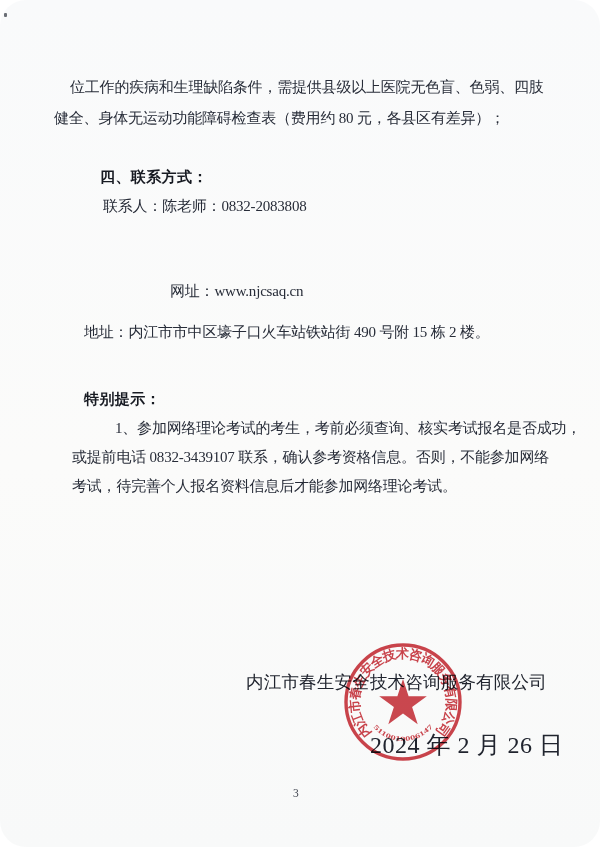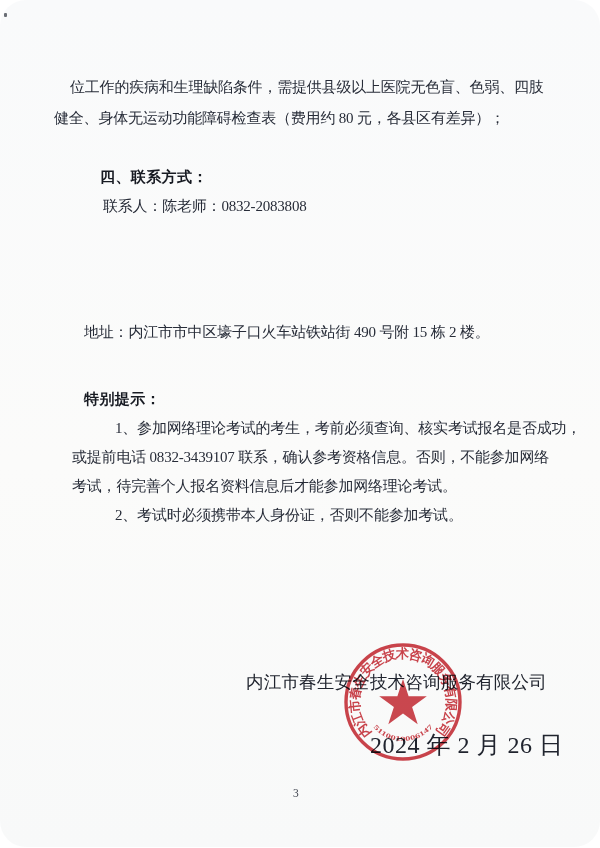--- a/index.html
+++ b/index.html
@@ -41,27 +41,27 @@
 
 <div class="page">
 
   <div class="speck"></div>
 
   <div class="line" style="left:70px;top:78px;">位工作的疾病和生理缺陷条件，需提供县级以上医院无色盲、色弱、四肢</div>
   <div class="line" style="left:54px;top:109px;">健全、身体无运动功能障碍检查表（费用约 80 元，各县区有差异）；</div>
 
   <div class="line heading" style="left:100px;top:168px;">四、联系方式：</div>
   <div class="line" style="left:103px;top:197px;">联系人：陈老师：0832-2083808</div>
+  <div class="line" style="left:170px;top:282px;">网址：www.njcsaq.cn</div>
   <div class="line" style="left:84px;top:311px;margin-top:12px;">地址：内江市市中区壕子口火车站铁站街 490 号附 15 栋 2 楼。</div>
 
   <div class="line heading" style="left:84px;top:390px;">特别提示：</div>
   <div class="line" style="left:115px;top:419px;">1、参加网络理论考试的考生，考前必须查询、核实考试报名是否成功，</div>
   <div class="line" style="left:72px;top:448px;">或提前电话 0832-3439107 联系，确认参考资格信息。否则，不能参加网络</div>
   <div class="line" style="left:72px;top:477px;">考试，待完善个人报名资料信息后才能参加网络理论考试。</div>
-  <div class="line" style="left:115px;top:506px;">2、考试时必须携带本人身份证，否则不能参加考试。</div>
 
   <div class="line company-line" style="left:246px;top:670px;">内江市春生安全技术咨询服务有限公司</div>
   <div class="line date-line" style="left:330px;top:729px;">2024 年 2 月 26 日</div>
 
   <div class="seal">
     <svg width="122" height="122" viewBox="0 0 122 122">
       <defs>
         <path id="arcTop" d="M 29.9,92.1 A 44,44 0 1 1 92.1,92.1" fill="none"></path>
         <path id="arcBottom" d="M 27.2,80.5 A 39,39 0 0 0 94.8,80.5" fill="none"></path>
       </defs>

